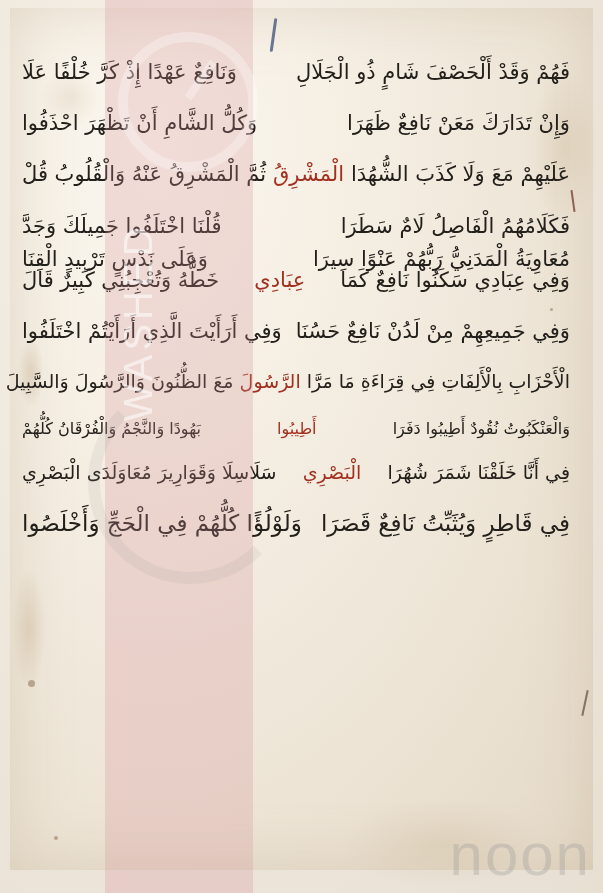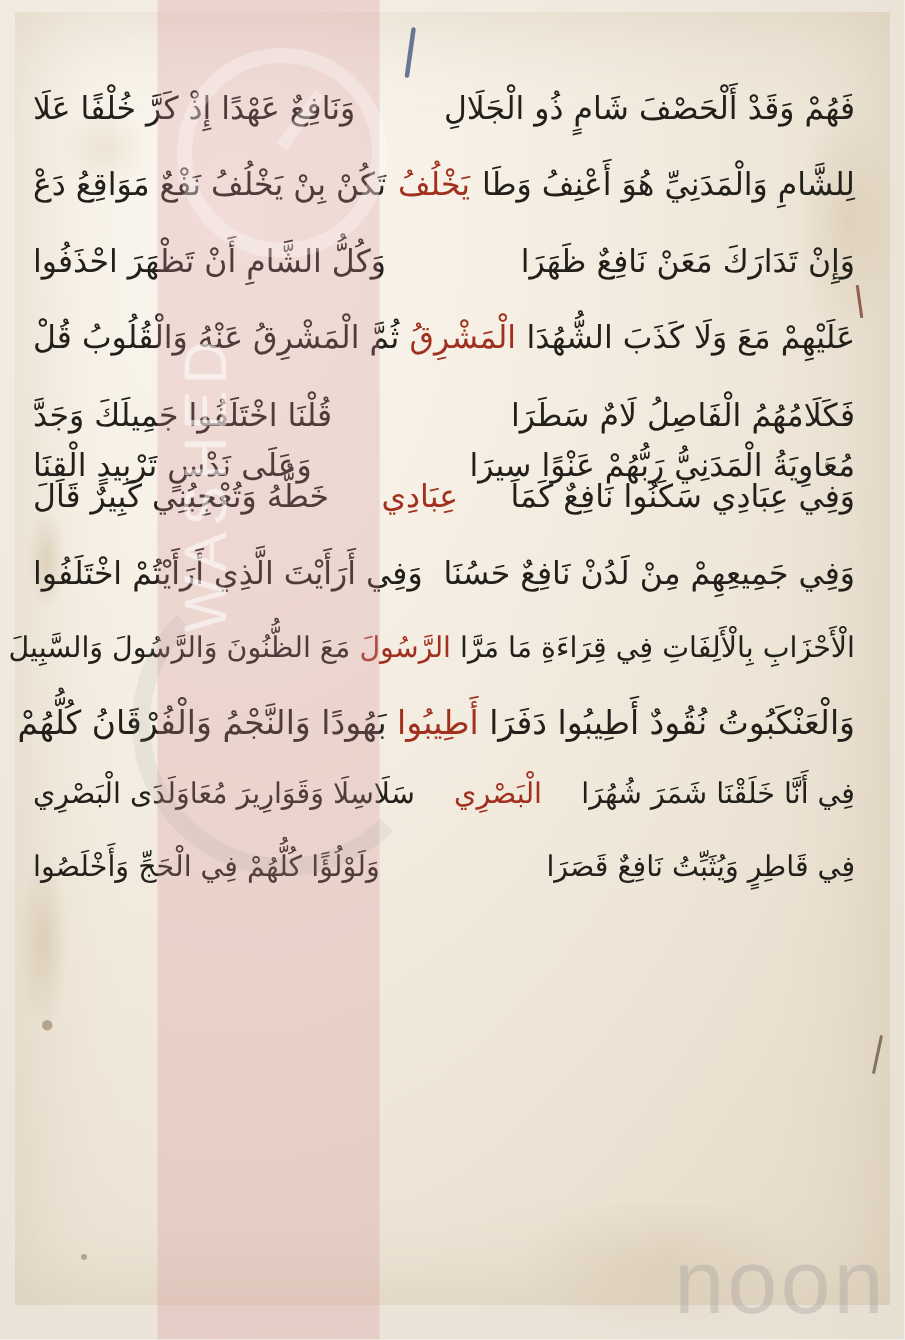--- a/index.html
+++ b/index.html
@@ -215,25 +215,20 @@
   <div class="ink-stroke b"></div>
   <div class="ink-stroke c"></div>
 
   <div class="text-block">
 
     <div class="line" style="top:0px">
       <span class="seg">فَهُمْ وَقَدْ أَلْحَصْفَ شَامٍ ذُو الْجَلَالِ</span>
       <span class="seg">وَنَافِعٌ عَهْدًا إِذْ كَرَّ خُلْفًا عَلَا</span>
     </div>
 
-    <div class="line" style="top:0px; margin-top:30px">
-      <span class="seg">لِلشَّامِ وَالْمَدَنِيِّ هُوَ أَعْنِفُ وَطَا</span>
-      <span class="seg rubric">يَخْلُفُ</span>
-      <span class="seg">تَكُنْ بِنْ يَخْلُفُ نَفْعٌ مَوَاقِعُ دَعْ</span>
-    </div>
 
     <div class="line" style="margin-top:30px">
       <span class="seg">وَإِنْ تَدَارَكَ مَعَنْ نَافِعٌ ظَهَرَا</span>
       <span class="seg">وَكُلُّ الشَّامِ أَنْ تَظْهَرَ احْذَفُوا</span>
     </div>
 
     <div class="line" style="margin-top:30px">
       <span class="seg">عَلَيْهِمْ مَعَ وَلَا كَذَبَ الشُّهُدَا</span>
       <span class="seg rubric">الْمَشْرِقُ</span>
       <span class="seg">ثُمَّ الْمَشْرِقُ عَنْهُ وَالْقُلُوبُ قُلْ</span>
@@ -260,33 +255,33 @@
       <span class="seg">وَفِي جَمِيعِهِمْ مِنْ لَدُنْ نَافِعٌ حَسُنَا</span>
       <span class="seg">وَفِي أَرَأَيْتَ الَّذِي أَرَأَيْتُمْ اخْتَلَفُوا</span>
     </div>
 
     <div class="line" style="margin-top:30px; font-size:19px">
       <span class="seg">الْأَحْزَابِ بِالْأَلِفَاتِ فِي قِرَاءَةِ مَا مَرَّا</span>
       <span class="seg rubric">الرَّسُولَ</span>
       <span class="seg">مَعَ الظُّنُونَ وَالرَّسُولَ وَالسَّبِيلَ الَّذِي</span>
     </div>
 
-    <div class="line" style="margin-top:30px; font-size:22px">
+    <div class="line" style="margin-top:30px; font-size:16px">
       <span class="seg">وَالْعَنْكَبُوتُ نُقُودٌ أَطِيبُوا دَفَرَا</span>
       <span class="seg rubric">أَطِيبُوا</span>
       <span class="seg">بَهُودًا وَالنَّجْمُ وَالْفُرْقَانُ كُلُّهُمْ</span>
     </div>
 
     <div class="line" style="margin-top:26px; font-size:19px">
       <span class="seg">فِي أَنَّا خَلَقْنَا شَمَرَ شُهُرَا</span>
       <span class="seg rubric">الْبَصْرِي</span>
       <span class="seg">سَلَاسِلَا وَقَوَارِيرَ مُعَاوَلَدَى الْبَصْرِي</span>
     </div>
 
-    <div class="line" style="margin-top:30px; font-size:19px">
+    <div class="line" style="margin-top:30px; font-size:23px">
       <span class="seg">فِي قَاطِرٍ وَيُثَبِّتُ نَافِعٌ قَصَرَا</span>
       <span class="seg">وَلَوْلُؤًا كُلُّهُمْ فِي الْحَجِّ وَأَخْلَصُوا</span>
     </div>
 
   </div>
 
   <div class="wm-band"></div>
   <div class="wm-circle"></div>
   <div class="wm-arc"></div>
   <div class="wm-vertical">WASHED</div>

